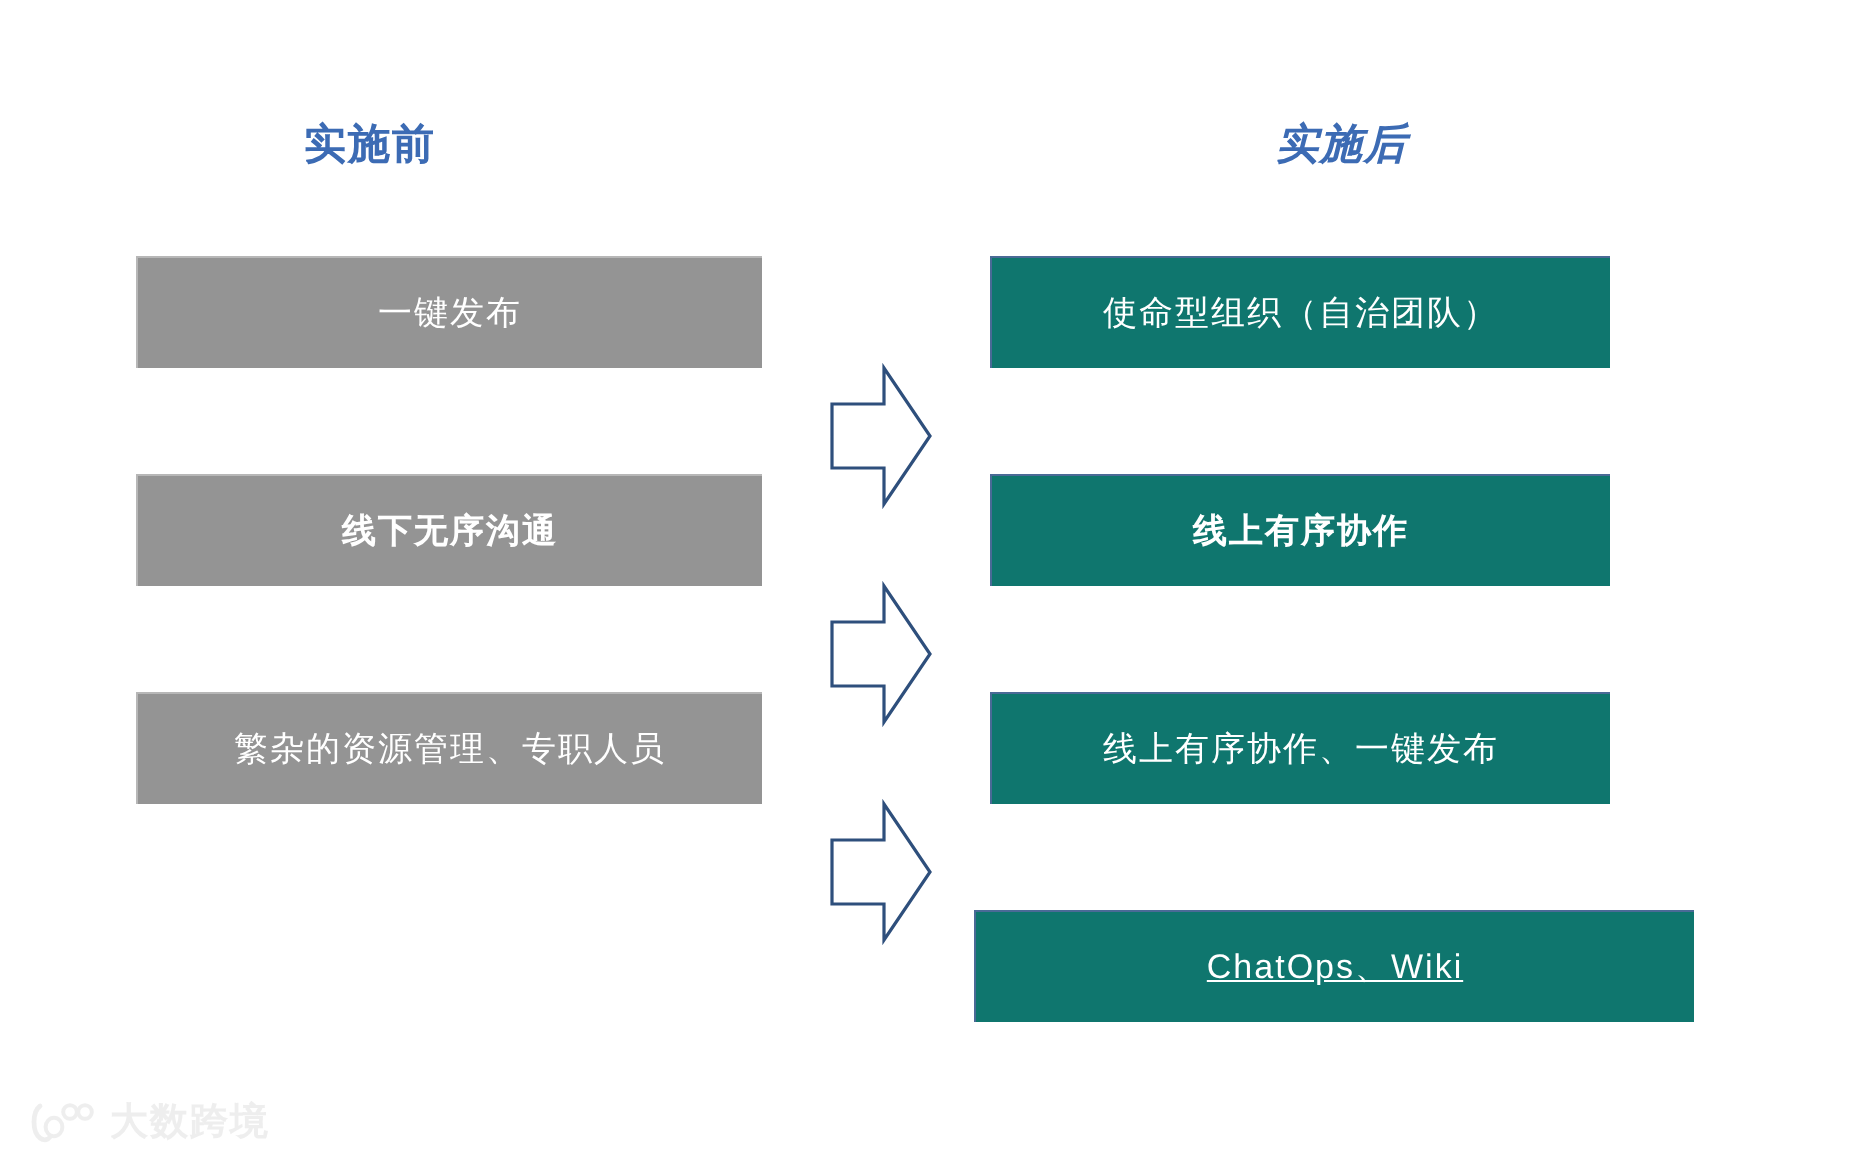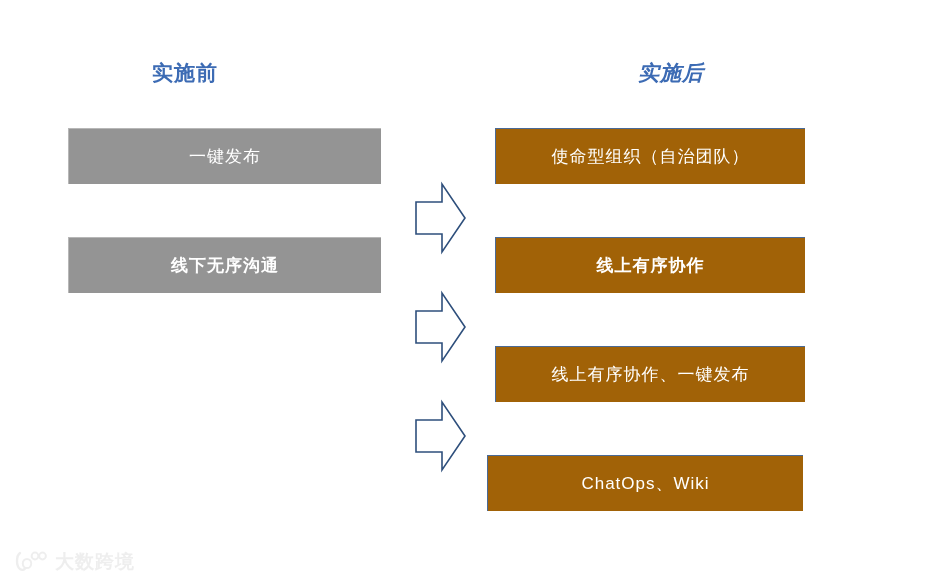--- a/index.html
+++ b/index.html
@@ -44,30 +44,30 @@
     letter-spacing: 1px;
     white-space: nowrap;
     text-align: center;
   }
   .box.gray {
     background: #949494;
     border-top: 1px solid #b7b7b7;
     border-left: 1px solid #b7b7b7;
   }
   .box.blue {
-    background: #a16207;
+    background: #0f766e;
     border-top: 1px solid #4a6a96;
     border-left: 1px solid #4a6a96;
   }
 
   
   .left-col  { left: 68px;  width: 313px; height: 56px; }
   
   .right-col { left: 495px; width: 310px; height: 56px; }
-  #box-after-4 { left: 487px; width: 316px; }
+  #box-after-4 { left: 487px; width: 360px; text-decoration: underline; }
 
   .row-1 { top: 128px; }
   .row-2 { top: 237px; font-weight: bold; }
   .row-3 { top: 346px; }
   .row-4 { top: 455px; }
 
   
   .arrow {
     position: absolute;
     width: 56px;
@@ -110,20 +110,21 @@
 <div id="slide">
 
   <div class="col-heading" id="heading-before">实施前</div>
 
   <div class="col-heading" id="heading-after">实施后</div>
 
   <div class="box gray left-col row-1" id="box-before-1">一键发布</div>
 
   <div class="box gray left-col row-2" id="box-before-2">线下无序沟通</div>
 
+  <div class="box gray left-col row-3" id="box-before-3">繁杂的资源管理、专职人员</div>
 
 
   <div class="box blue right-col row-1" id="box-after-1">使命型组织（自治团队）</div>
 
   <div class="box blue right-col row-2" id="box-after-2">线上有序协作</div>
 
   <div class="box blue right-col row-3" id="box-after-3">线上有序协作、一键发布</div>
 
   <div class="box blue right-col row-4" id="box-after-4">ChatOps、Wiki</div>
 

